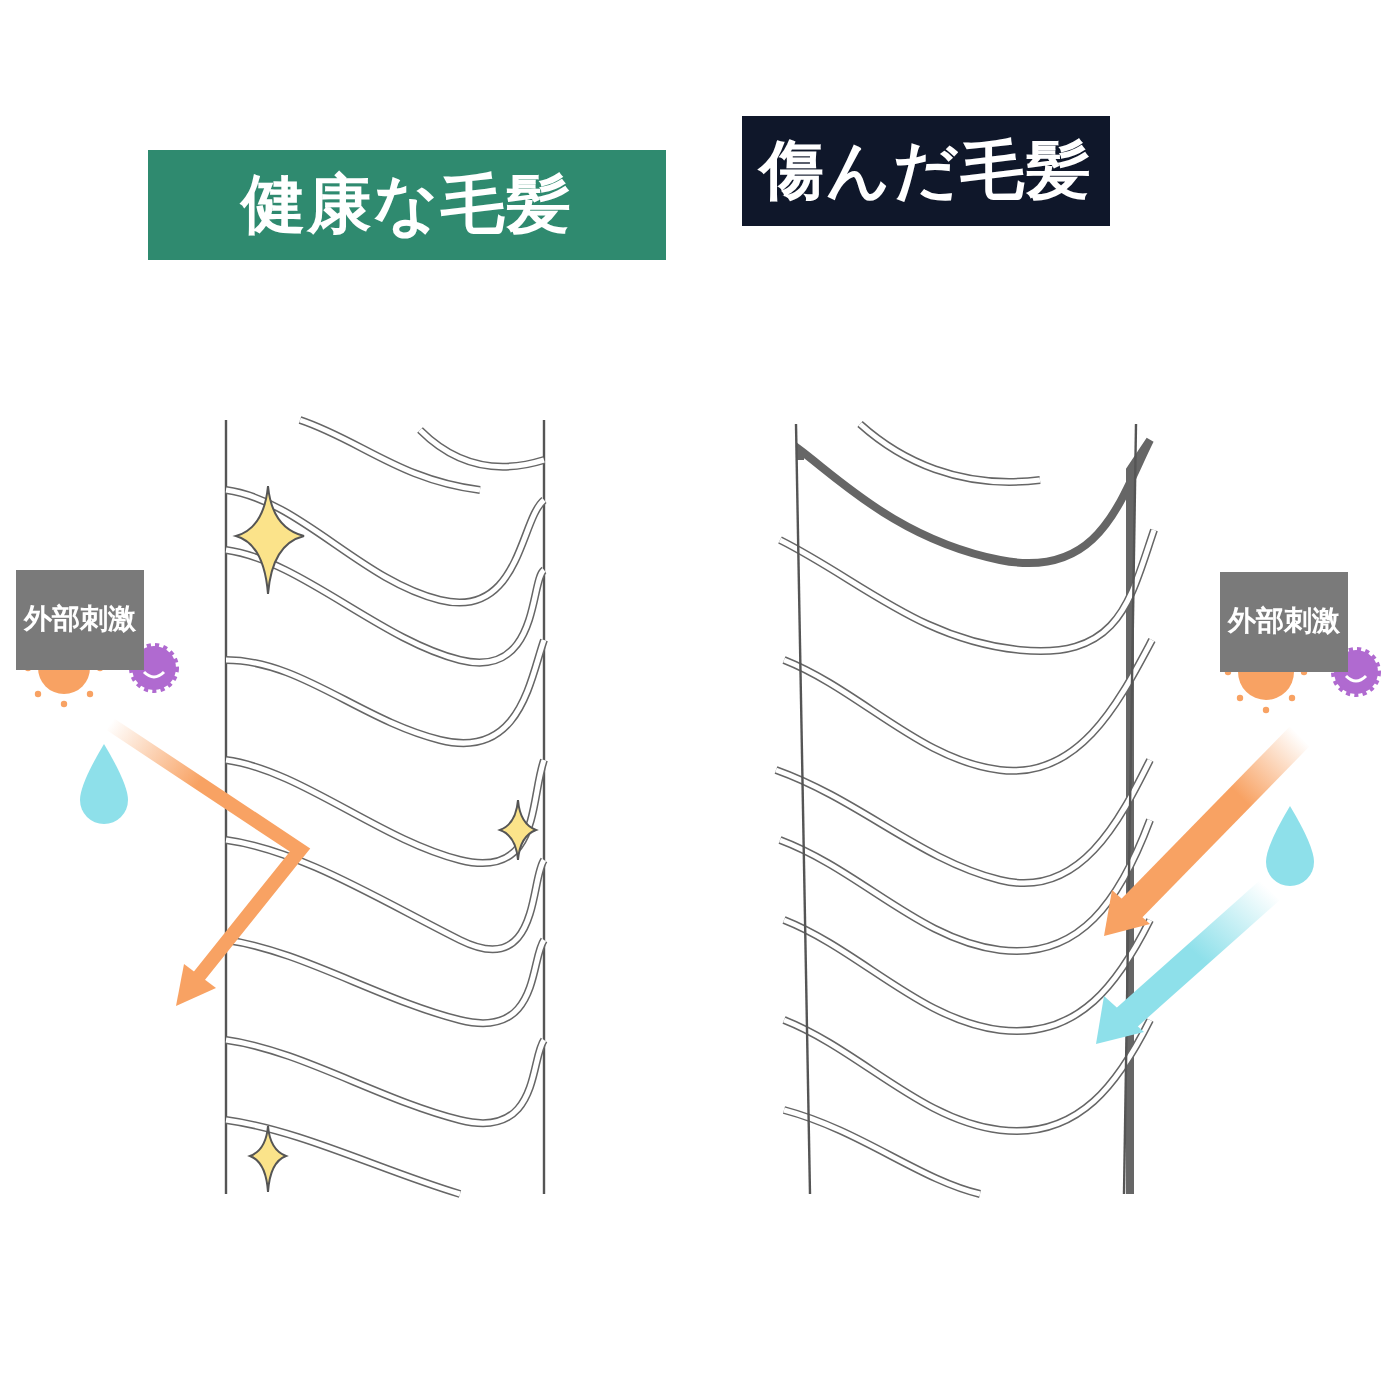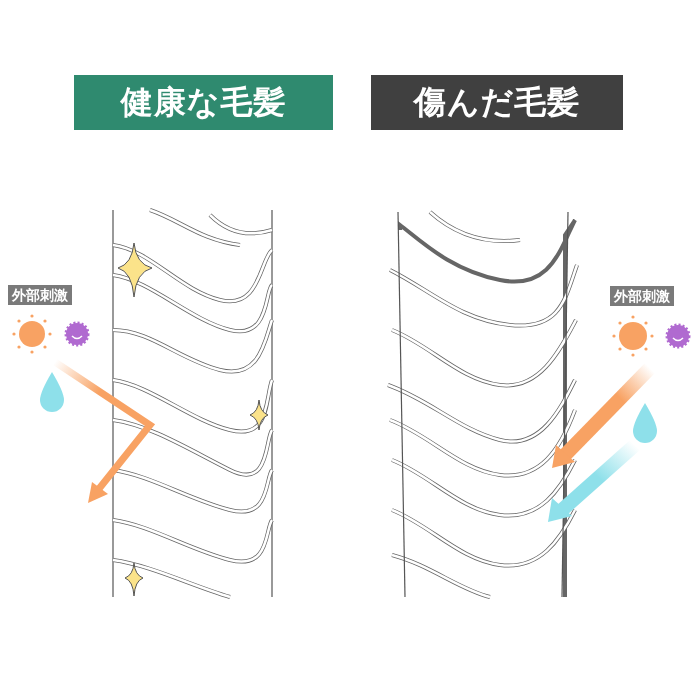--- a/index.html
+++ b/index.html
@@ -1,23 +1,23 @@
 <!DOCTYPE html>
 <html><head>
 <meta charset="utf-8">
 <style>
   html, body { margin: 0; padding: 0; background: #ffffff; }
   body { width: 700px; height: 700px; position: relative; overflow: hidden;
          font-family: "DejaVu Sans", sans-serif; }
   .title-box { position: absolute; color: #ffffff; font-size: 32px; font-weight: bold;
                display: flex; align-items: center; justify-content: center; letter-spacing: 1px; }
   .title-healthy { left: 74px; top: 75px; width: 259px; height: 55px; background: #2f8a6f; }
-  .title-damaged { left: 371px; top: 75px; width: 252px; height: 55px; background: #404040; }
+  .title-damaged { left: 371px; top: 58px; width: 184px; height: 55px; background: #0f172a; }
   .stim-label { position: absolute; background: #7a7a7a; color: #ffffff; font-size: 14px;
-                font-weight: bold; padding: 1px 4px; line-height: 18px; }
+                font-weight: bold; padding: 16px 4px; line-height: 18px; }
   .stim-left { left: 8px; top: 285px; }
   .stim-right { left: 610px; top: 286px; }
   svg.art { position: absolute; left: 0; top: 0; }
 </style>
 </head>
 <body>
 
 <svg class="art" width="700" height="700" viewBox="0 0 700 700">
   <defs>
     <linearGradient id="gradO" x1="0" y1="0" x2="1" y2="1">

